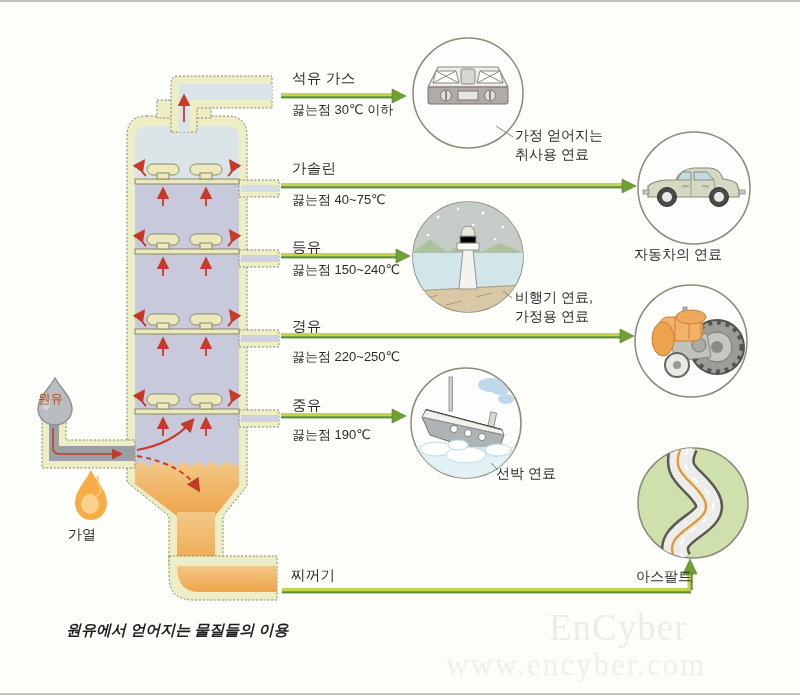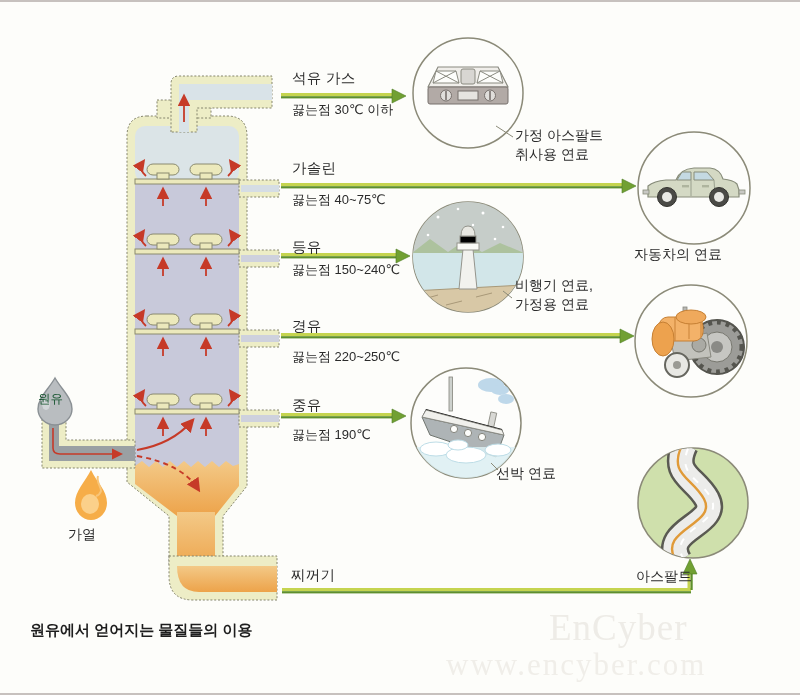--- a/index.html
+++ b/index.html
@@ -5,22 +5,22 @@
   html,body{margin:0;padding:0;background:#fff;}
   #canvas{position:relative;width:800px;height:695px;background:#fdfdfa;overflow:hidden;
           font-family:"Liberation Sans","DejaVu Sans",sans-serif;color:#2b2b2b;}
   #diagram-svg{position:absolute;left:0;top:0;}
   .lbl{position:absolute;line-height:1.18;}
   .frac-name{font-size:14.5px;font-weight:400;letter-spacing:.3px;}
   .frac-bp{font-size:13px;}
   .use{font-size:14px;}
   .pre{white-space:pre-line;line-height:1.35;}
   .ctr{text-align:left;}
-  .caption{font-size:15px;font-weight:bold;color:#1e1e1e;}
-  .small-in{font-size:12.5px;color:#14532d;}
+  .caption{font-size:15px;font-weight:bold;font-style:italic;color:#1e1e1e;margin-left:36px;}
+  .small-in{font-size:12.5px;color:#c2410c;}
   .wm-brand{font-family:"Liberation Serif","DejaVu Serif",serif;font-size:37px;color:#eeece7;letter-spacing:1px;}
   .wm-url{font-family:"Liberation Serif","DejaVu Serif",serif;font-size:31px;color:#f0eee9;letter-spacing:2px;}
   .edge{position:absolute;left:0;width:100%;height:2px;background:#9a8f8c;opacity:.55;}
 </style>
 </head>
 <body>
 
 <div id="canvas">
 <div class="edge" style="top:0"></div>
 <div class="edge" style="top:693px"></div>
@@ -344,24 +344,24 @@
   <div class="lbl frac-name" style="left:292px;top:160px">가솔린</div>
   <div class="lbl frac-bp" style="left:292px;top:192px">끓는점 40~75℃</div>
   <div class="lbl frac-name" style="left:292px;top:239px">등유</div>
   <div class="lbl frac-bp" style="left:292px;top:262px">끓는점 150~240℃</div>
   <div class="lbl frac-name" style="left:292px;top:318px">경유</div>
   <div class="lbl frac-bp" style="left:292px;top:349px">끓는점 220~250℃</div>
   <div class="lbl frac-name" style="left:292px;top:397px">중유</div>
   <div class="lbl frac-bp" style="left:292px;top:427px">끓는점 190℃</div>
   <div class="lbl frac-name" style="left:291px;top:567px">찌꺼기</div>
 
-  <div class="lbl use pre" style="left:515px;top:126px">가정 아스팔트
+  <div class="lbl use pre" style="left:515px;top:126px">가정 얻어지는
 취사용 연료</div>
   <div class="lbl use ctr" style="left:634px;top:246px;width:120px">자동차의 연료</div>
-  <div class="lbl use pre" style="left:515px;top:276px">비행기 연료,
+  <div class="lbl use pre" style="left:515px;top:288px">비행기 연료,
 가정용 연료</div>
   <div class="lbl use" style="left:496px;top:465px">선박 연료</div>
   <div class="lbl use" style="left:636px;top:568px">아스팔트</div>
 
   <div class="lbl caption" style="left:30px;top:621px">원유에서 얻어지는 물질들의 이용</div>
 
   <div class="lbl wm-brand" style="left:549px;top:606px">EnCyber</div>
   <div class="lbl wm-url" style="left:446px;top:647px">www.encyber.com</div>
 </div>
 

